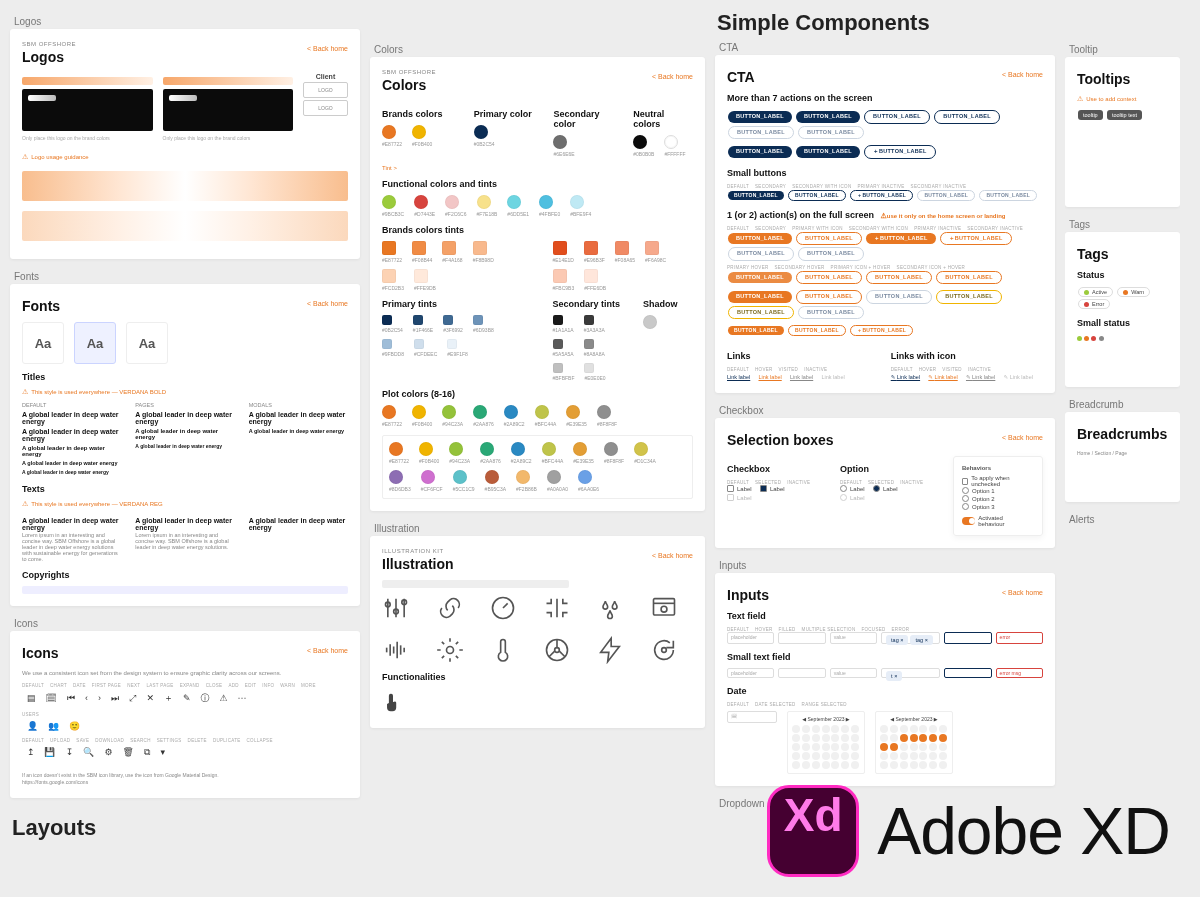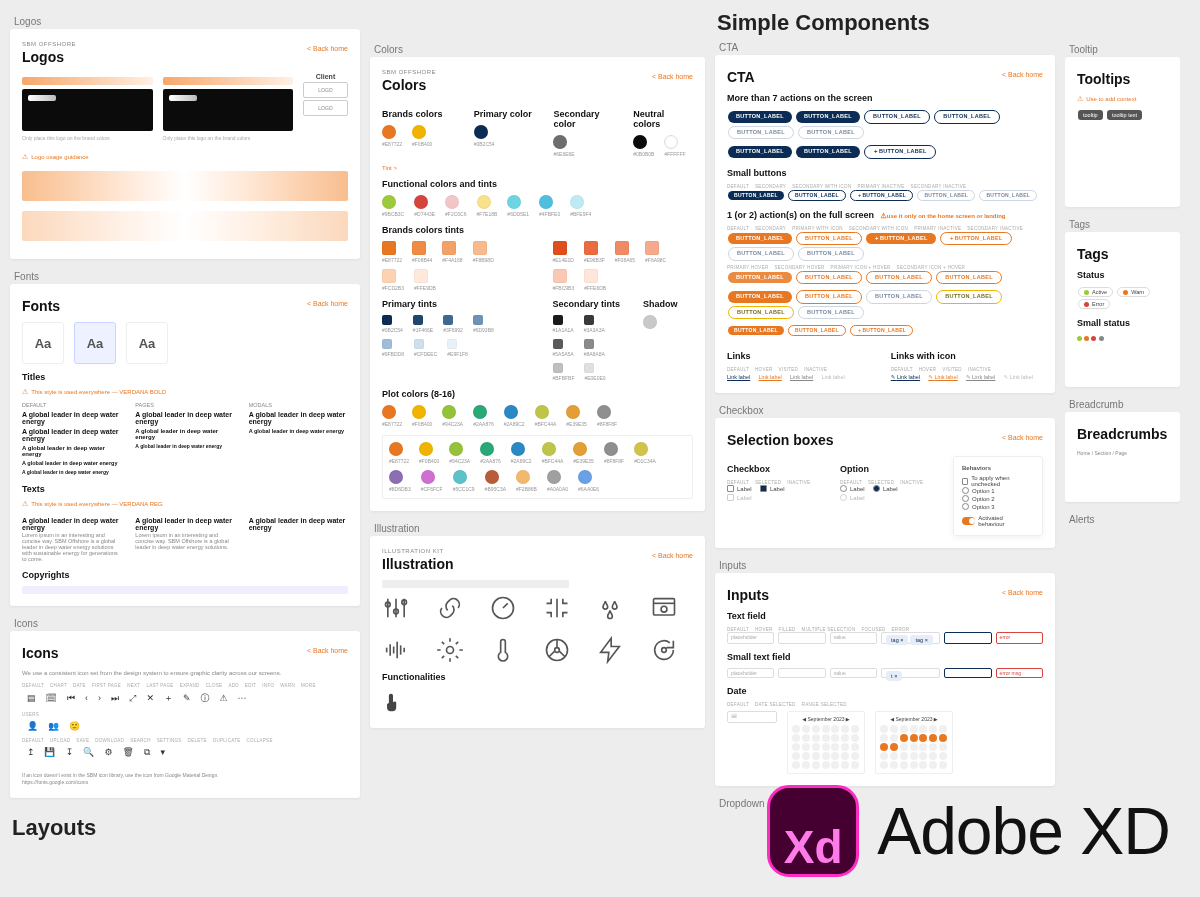--- a/index.html
+++ b/index.html
@@ -67,21 +67,21 @@
 .chip.b { background:#e6edf7; color:#0b2c54; }
 .input-line { display:flex; gap:4px; flex-wrap:wrap; }
 .faux-input { border:1px solid #ddd; border-radius:2px; height:12px; flex:1; min-width:30px; font-size:5px; padding:1px 3px; color:#aaa; }
 .calendar { border:1px solid #eee; border-radius:2px; padding:4px; width:78px; }
 .cal-grid { display:grid; grid-template-columns:repeat(7,1fr); gap:1px; }
 .cal-grid span { width:8px; height:8px; border-radius:50%; background:#f0f0f0; display:block; }
 .cal-grid span.sel { background:#e87722; }
 .tag-pill { display:inline-flex; align-items:center; gap:3px; font-size:5.5px; padding:1px 5px; border-radius:8px; margin:1px; border:1px solid #ddd; }
 .tdot { width:5px; height:5px; border-radius:50%; display:inline-block; }
 .xd-logo { display:flex; align-items:center; gap:18px; position:absolute; right:30px; bottom:20px; }
-.xd-badge { width:92px; height:92px; border-radius:22px; background:#450031; border:3px solid #ff2bc2; display:flex; align-items:flex-end; justify-content:center; }
+.xd-badge { width:92px; height:92px; border-radius:22px; background:#450031; border:3px solid #ff2bc2; display:flex; align-items:flex-start; justify-content:center; }
 .xd-badge span { color:#ff7be9; font-size:46px; font-weight:800; }
 .xd-text { font-size:66px; font-weight:400; color:#111; letter-spacing:-1px; }
 .layouts-h { font-size:22px; font-weight:700; padding:4px 12px; }
 .icon-row span { font-size:9px; color:#333; margin:4px 5px; display:inline-block; }
 .tiny-lbls { display:flex; gap:6px; font-size:4.5px; color:#aaa; letter-spacing:.3px; margin-top:3px; flex-wrap:wrap; }
 .truncate-card { overflow:hidden; }
 .truncate-card h2 { font-size:14px; }
 </style>
 </head>
 <body>

